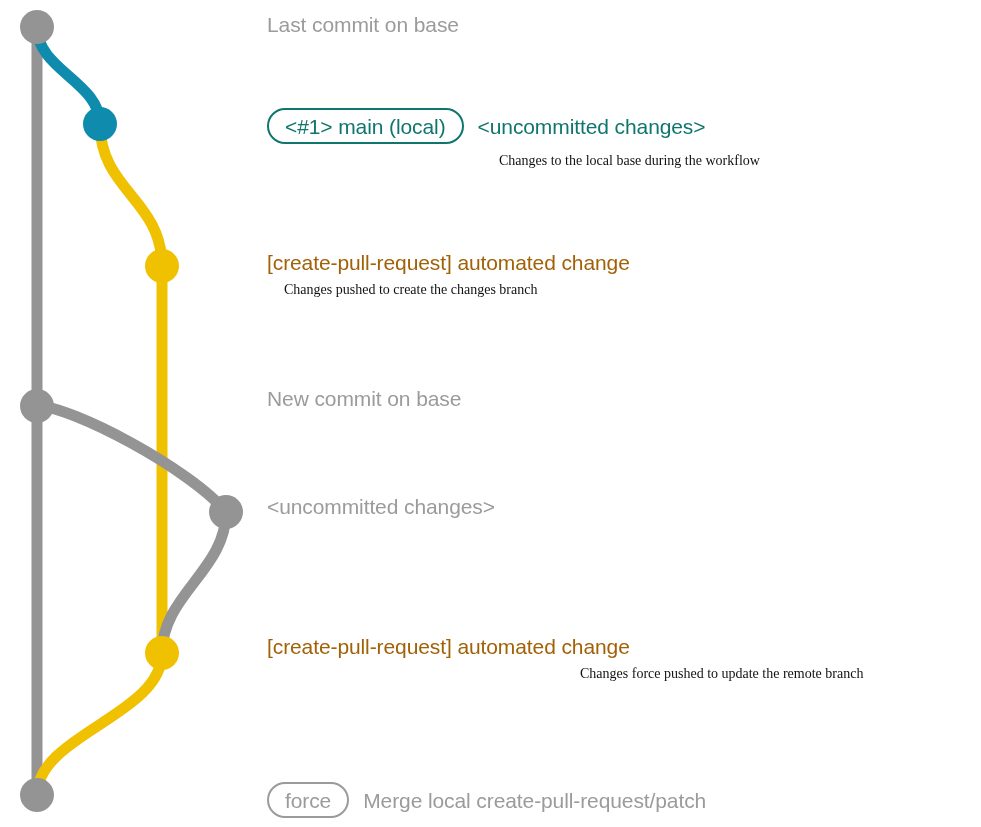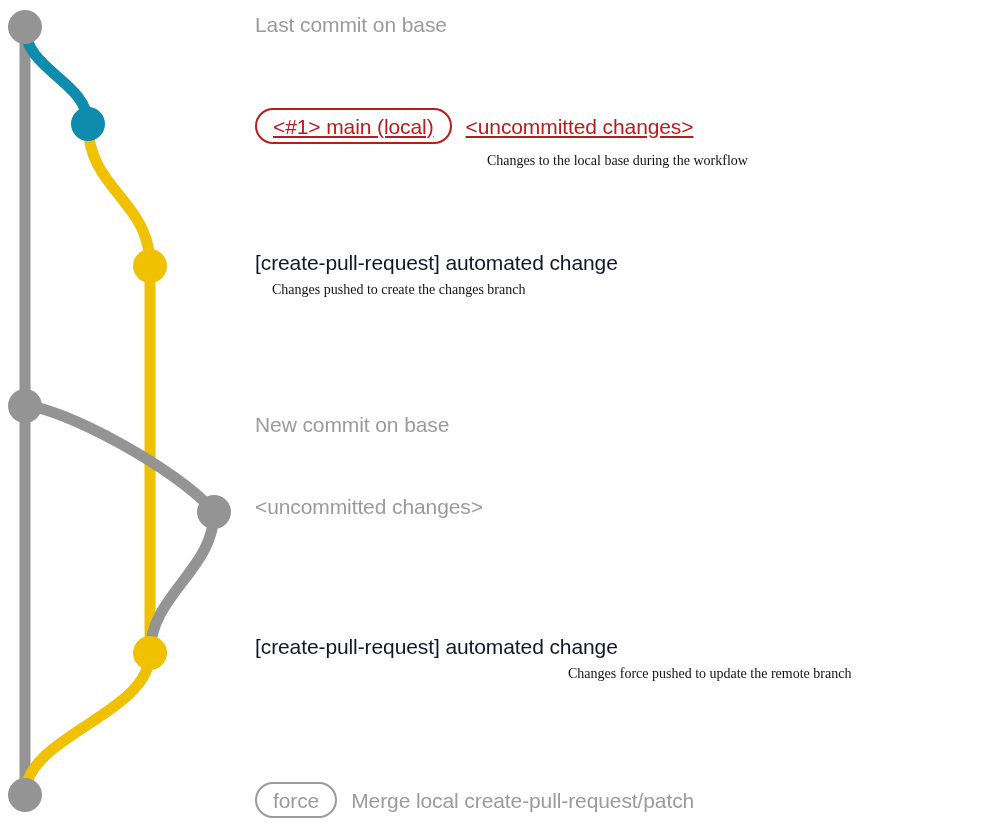--- a/index.html
+++ b/index.html
@@ -16,20 +16,21 @@
     overflow: hidden;
     font-family: "Liberation Sans", sans-serif;
     -webkit-font-smoothing: antialiased;
   }
 
   #diagram-root {
     position: absolute;
     inset: 0;
     width: 788px;
     height: 827px;
+    margin-left: 12px;
   }
 
   
   #graph-svg {
     position: absolute;
     left: 0;
     top: 0;
     width: 260px;
     height: 827px;
   }
@@ -72,22 +73,22 @@
   .caption {
     font-family: "Liberation Serif", serif;
     font-size: 14px;
     color: #111111;
     white-space: nowrap;
     margin-top: 9px;
   }
 
   
   .c-gray   { color: #9b9b9b; }
-  .c-teal   { color: #b91c1c; text-decoration: underline; }
-  .c-yellow { color: #0f172a; }
+  .c-teal   { color: #0f766e; }
+  .c-yellow { color: #a16207; }
 </style>
 </head>
 <body>
 
 <div id="diagram-root">
 
   <svg id="graph-svg" viewBox="0 0 260 827">
 
     <path d="M 25 27 L 25 406 L 25 795" fill="none" stroke="#949494" stroke-width="11" stroke-linecap="round"></path>
 
@@ -126,21 +127,21 @@
     <div class="caption" style="margin-left:232px;">Changes to the local base during the workflow</div>
   </div>
 
   <div class="row" style="top:252px;">
     <div class="row-head">
       <span class="commit-title c-yellow">[create-pull-request] automated change</span>
     </div>
     <div class="caption" style="margin-left:17px;">Changes pushed to create the changes branch</div>
   </div>
 
-  <div class="row" style="top:414px;">
+  <div class="row" style="top:388px;">
     <div class="row-head">
       <span class="commit-title c-gray">New commit on base</span>
     </div>
   </div>
 
   <div class="row" style="top:496px;">
     <div class="row-head">
       <span class="commit-title c-gray">&lt;uncommitted changes&gt;</span>
     </div>
   </div>

